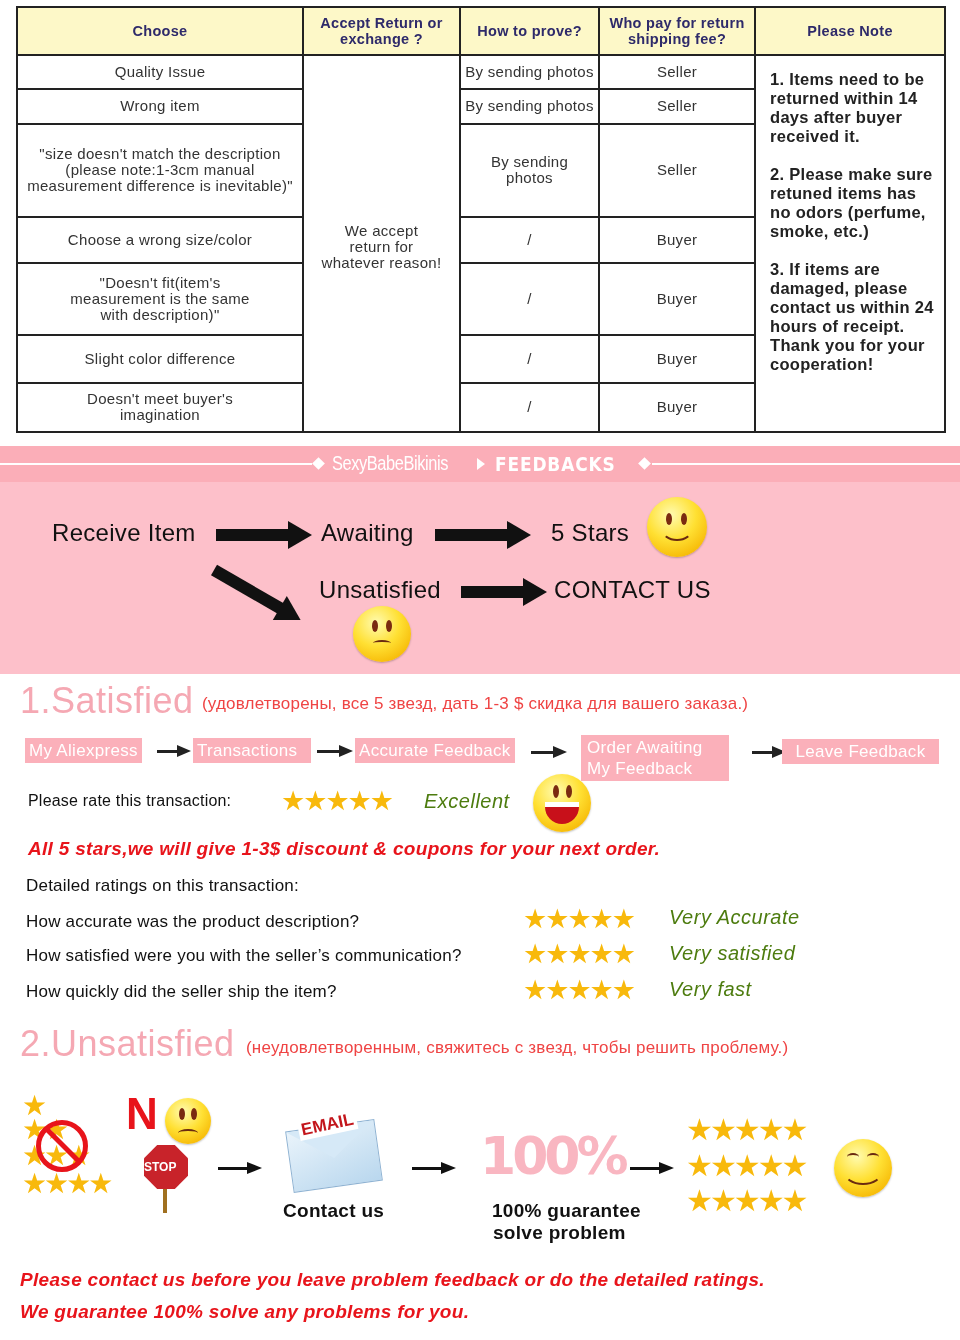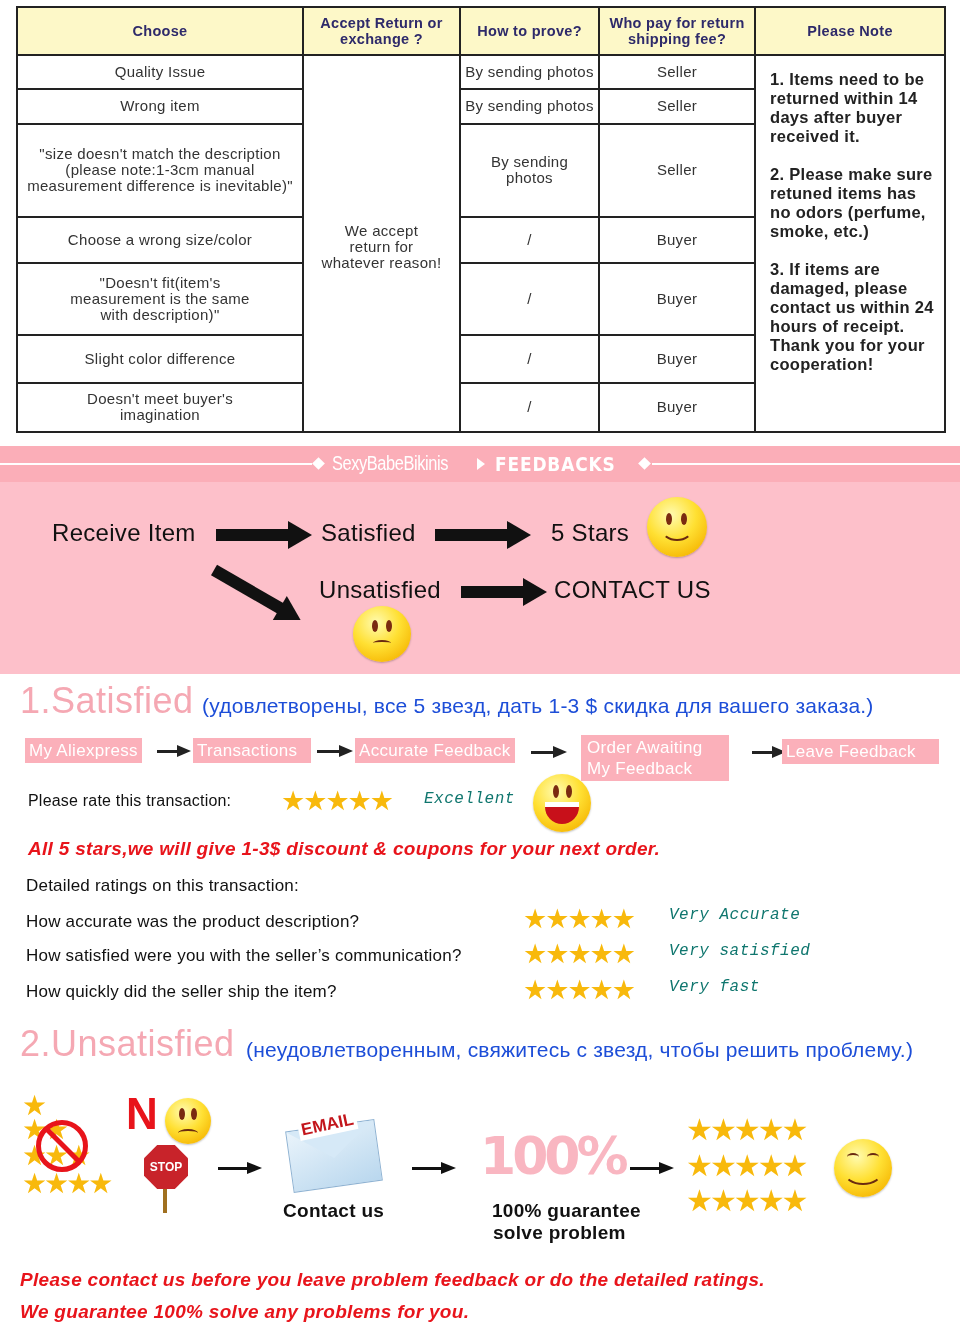--- a/index.html
+++ b/index.html
@@ -31,26 +31,26 @@
   .flow-text { position: absolute; font-size: 24px; color: #111; letter-spacing: 0.3px; }
   .fat-arrow { position: absolute; height: 12px; background: #111; }
   .fat-arrow::after { content: ""; position: absolute; right: -22px; top: -8px; border-top: 14px solid transparent; border-bottom: 14px solid transparent; border-left: 24px solid #111; }
 
   .smiley { position: absolute; border-radius: 50%; background: radial-gradient(circle at 40% 30%, #fffbb0 0%, #ffe033 45%, #f5b400 85%, #e59d00 100%); box-shadow: 0 1px 2px rgba(0,0,0,0.25); }
   .eye { position: absolute; background: #7a2a10; border-radius: 50%; }
   .mouth-smile { position: absolute; border: 2px solid #6a2a10; border-color: transparent transparent #6a2a10 transparent; border-radius: 50%; }
 
   
   .sec-title { position: absolute; font-size: 36px; color: #f5a8b3; letter-spacing: 0.5px; }
-  .sec-sub { position: absolute; font-size: 21px; color: #1d4ed8; letter-spacing: 0.2px; }
+  .sec-sub { position: absolute; font-size: 17px; color: #ef4444; letter-spacing: 0.2px; }
   .step { position: absolute; background: #fbb0ba; color: #fff; font-size: 17px; padding: 0 4px; line-height: 25px; letter-spacing: 0.3px; }
   .thin-arrow { position: absolute; height: 3px; background: #222; }
   .thin-arrow::after { content: ""; position: absolute; right: -12px; top: -5px; border-top: 6.5px solid transparent; border-bottom: 6.5px solid transparent; border-left: 14px solid #222; }
   .stars { position: absolute; color: #f8b90c; font-size: 27px; letter-spacing: -2px; line-height: 27px; }
-  .script { position: absolute; font-family: Liberation Mono, monospace; font-style: italic; font-size: 16px; color: #0f766e; letter-spacing: 0.5px; }
+  .script { position: absolute; font-family: Liberation Sans, sans-serif; font-style: italic; font-size: 20px; color: #4d7c0f; letter-spacing: 0.5px; }
   .plain { position: absolute; font-size: 17px; color: #111; letter-spacing: 0.2px; }
   .red-italic { position: absolute; color: #e8141b; font-style: italic; font-weight: bold; font-size: 19px; letter-spacing: 0.3px; }
 
   
   .med-arrow { position: absolute; height: 3px; background: #111; }
   .med-arrow::after { content: ""; position: absolute; right: -14px; top: -5px; border-top: 6.5px solid transparent; border-bottom: 6.5px solid transparent; border-left: 15px solid #111; }
   .bold-black { position: absolute; font-weight: bold; color: #111; font-size: 19px; line-height: 22px; letter-spacing: 0.3px; }
 </style>
 </head>
 <body>
@@ -127,21 +127,21 @@
   <div class="banner-brand">SexyBabeBikinis</div>
   <div class="banner-tri"></div>
   <div class="banner-title">FEEDBACKS</div>
   <div class="banner-diamond" style="left:640px"></div>
   <div class="banner-line-r"></div>
 </div>
 
 <div class="flow">
   <div class="flow-text" style="left:52px;top:37px">Receive Item</div>
   <div class="fat-arrow" style="left:216px;top:47px;width:74px"></div>
-  <div class="flow-text" style="left:321px;top:37px">Satisfied</div>
+  <div class="flow-text" style="left:321px;top:37px">Awaiting</div>
   <div class="fat-arrow" style="left:435px;top:47px;width:74px"></div>
   <div class="flow-text" style="left:551px;top:37px">5 Stars</div>
 
   <div class="smiley" style="left:647px;top:15px;width:60px;height:60px">
     <div class="eye" style="left:19px;top:16px;width:6px;height:12px"></div>
     <div class="eye" style="left:34px;top:16px;width:6px;height:12px"></div>
     <div class="mouth-smile" style="left:14px;top:20px;width:32px;height:24px"></div>
   </div>
 
   <div class="fat-arrow" style="left:214px;top:82px;width:78px;transform:rotate(30deg);transform-origin:left center"></div>
@@ -161,21 +161,21 @@
 <div class="sec-sub" style="left:202px;top:694px">(удовлетворены, все 5 звезд, дать 1-3 $ скидка для вашего заказа.)</div>
 
 <div class="step" style="left:25px;top:738px">My Aliexpress</div>
 <div class="thin-arrow" style="left:157px;top:750px;width:22px"></div>
 <div class="step" style="left:193px;top:738px;width:118px">Transactions</div>
 <div class="thin-arrow" style="left:317px;top:750px;width:24px"></div>
 <div class="step" style="left:355px;top:738px">Accurate Feedback</div>
 <div class="thin-arrow" style="left:531px;top:751px;width:24px"></div>
 <div class="step" style="left:581px;top:735px;width:148px;line-height:21px;padding:2px 6px">Order Awaiting My Feedback</div>
 <div class="thin-arrow" style="left:752px;top:751px;width:22px"></div>
-<div class="step" style="left:782px;top:739px;width:157px;text-align:left">Leave Feedback</div>
+<div class="step" style="left:782px;top:739px;width:157px;text-align:center">Leave Feedback</div>
 
 <div class="plain" style="left:28px;top:792px;font-size:16px">Please rate this transaction:</div>
 <div class="stars" style="left:281px;top:788px">★★★★★</div>
 <div class="script" style="left:424px;top:790px">Excellent</div>
 <div class="smiley" style="left:533px;top:774px;width:58px;height:58px">
   <div class="eye" style="left:20px;top:11px;width:6px;height:13px"></div>
   <div class="eye" style="left:33px;top:11px;width:6px;height:13px"></div>
   <div style="position:absolute;left:12px;top:28px;width:34px;height:22px;background:#c8101a;border-radius:0 0 17px 17px;border-top:5px solid #fff"></div>
 </div>
 
@@ -206,21 +206,21 @@
   <div class="abs" style="left:16px;top:28px;width:52px;height:52px;border:5px solid #e8141b;border-radius:50%">
     <div class="abs" style="left:-2px;top:18px;width:48px;height:5px;background:#e8141b;transform:rotate(45deg)"></div>
   </div>
 </div>
 <div class="abs" style="left:126px;top:1092px;color:#e8141b;font-size:44px;line-height:44px;font-weight:bold">N</div>
 <div class="smiley" style="left:165px;top:1098px;width:46px;height:46px">
   <div class="eye" style="left:14px;top:10px;width:6px;height:12px"></div>
   <div class="eye" style="left:26px;top:10px;width:6px;height:12px"></div>
   <div style="position:absolute;left:13px;top:31px;width:20px;height:8px;border-top:2px solid #6a2a10;border-radius:50% 50% 0 0"></div>
 </div>
-<div class="abs" style="left:144px;top:1145px;width:44px;height:44px;background:#c8232a;clip-path:polygon(30% 0,70% 0,100% 30%,100% 70%,70% 100%,30% 100%,0 70%,0 30%);color:#fff;font-weight:bold;font-size:12px;text-align:center;line-height:44px">STOP</div>
+<div class="abs" style="left:144px;top:1145px;width:44px;height:44px;background:#c8232a;clip-path:polygon(30% 0,70% 0,100% 30%,100% 70%,70% 100%,30% 100%,0 70%,0 30%);color:#fff;font-weight:bold;font-size:12px;text-align:left;line-height:44px">STOP</div>
 <div class="abs" style="left:163px;top:1189px;width:4px;height:24px;background:#a07020"></div>
 
 <div class="med-arrow" style="left:218px;top:1167px;width:30px"></div>
 
 <div class="abs" style="left:289px;top:1125px;width:90px;height:62px;background:linear-gradient(160deg,#eaf4fb,#b9d7ee);border:1px solid #8fb3d3;transform:rotate(-8deg)">
   <div class="abs" style="left:0;top:0;width:0;height:0;border-left:44px solid transparent;border-right:44px solid transparent;border-top:32px solid #d6e9f7"></div>
 </div>
 <div class="abs" style="left:298px;top:1115px;color:#c3161c;font-weight:bold;font-size:17px;transform:rotate(-12deg);background:#fff;padding:0 3px">EMAIL</div>
 <div class="bold-black" style="left:283px;top:1200px">Contact us</div>
 

